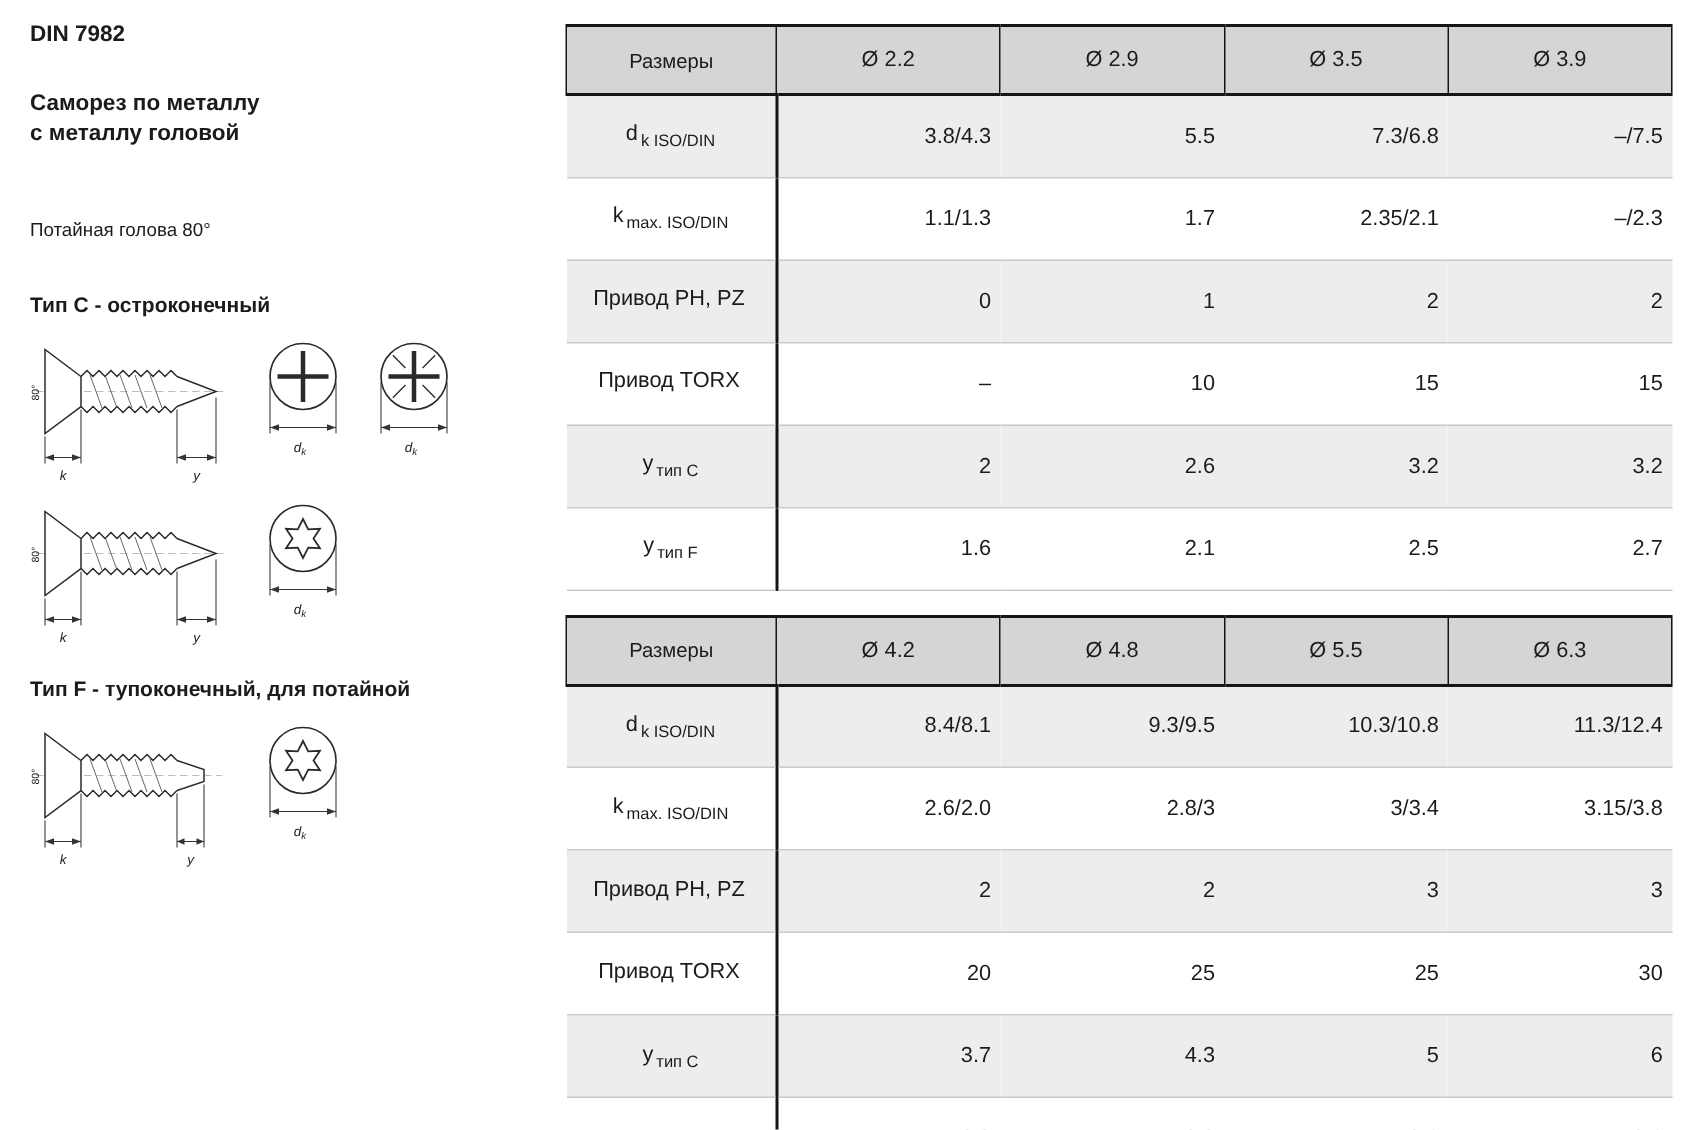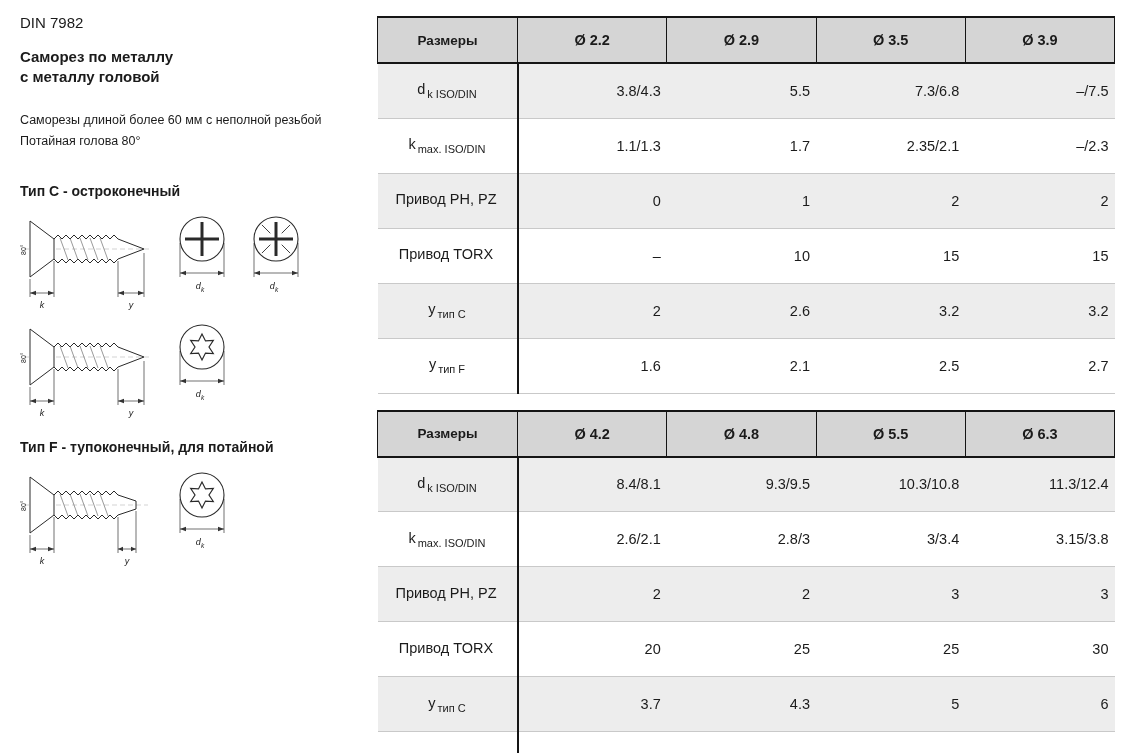--- a/index.html
+++ b/index.html
@@ -14,21 +14,21 @@
   body{
     width:1133px;height:753px;background:#fff;overflow:hidden;
     font-family:"Liberation Sans","DejaVu Sans",sans-serif;color:var(--text);
   }
   .page{display:flex;padding:14px 18px 0 20px;gap:12px;}
   .left{width:345px;flex:none;}
   .right{flex:1;min-width:0;padding-top:2px;}
 
   
   .title{font-size:21px;font-weight:700;margin:2px 0 10px 0;letter-spacing:0.2px;}
-  .din{font-size:15px;font-weight:400;margin:0 0 16px 0;}
+  .din{font-size:15px;font-weight:700;margin:0 0 28px 0;}
   .product{font-size:15px;font-weight:700;line-height:1.35;margin:16px 0 22px 0;}
   .desc{font-size:12.5px;line-height:1.75;margin:0 0 30px 0;}
   .type-heading{font-size:14px;font-weight:700;margin:0 0 10px 0;}
   .type-heading.second{margin-top:18px;}
 
   .draw-row{display:flex;align-items:flex-start;gap:10px;margin:0 0 4px 0;}
   .side-svg{width:140px;height:104px;}
   .head-svg{width:64px;height:92px;}
   .dim{font-size:9px;font-style:italic;fill:#222;}
   .sub-t{font-size:6.5px;}
@@ -36,21 +36,21 @@
 
   
   table.spec-table{border-collapse:collapse;width:100%;table-layout:fixed;}
   table.spec-table + table.spec-table{margin-top:16px;}
   col.c-label{width:140px;}
   thead th{
     background:var(--header-bg);
     border:1.5px solid var(--border-dark);
     border-top-width:2.5px;border-bottom-width:2.5px;
     height:37px;padding:14px 4px;
-    font-size:13.5px;font-weight:700;text-align:center;
+    font-size:13.5px;font-weight:400;text-align:center;
   }
   thead th.h-size{font-size:14.5px;}
   tbody tr{height:55px;}
   tbody tr.alt{background:var(--alt-bg);}
   tbody th{
     font-weight:400;font-size:14.5px;text-align:center;padding:2px 6px;
     border-right:2px solid var(--border-dark);
     border-bottom:1px solid var(--row-line);
   }
   tbody td{
@@ -63,21 +63,21 @@
 </head>
 <body>
 
 <div class="page">
 
   <aside class="left">
     <h2 class="din">DIN 7982</h2>
 
     <p class="product"><span>Саморез по металлу</span><br><span>с металлу головой</span></p>
 
-    <p class="desc"><span>Саморезы длиной более 60 мм с неполной резьбой</span><br><span>Потайная голова 80°</span></p>
+    <p class="desc"><br><span>Потайная голова 80°</span></p>
 
     <h3 class="type-heading">Тип C - остроконечный</h3>
 
     <div class="draw-row">
       <svg class="side-svg" viewBox="0 0 140 104">
         <g stroke="#2a2a2a" fill="none" stroke-width="1">
           <line x1="4" y1="40" x2="132" y2="40" stroke="#b5b5b5" stroke-width="0.6" stroke-dasharray="5 3"></line>
           <path d="M10 12 L10 68 L34 50 L34 30 Z" fill="#fff"></path>
           <path d="M34 30 l4 -4 l4 4 l4 -4 l4 4 l4 -4 l4 4 l4 -4 l4 4 l4 -4 l4 4 l4 -4 l4 4 l4 -4 l4 4 l4 -4 l4 4"></path>
           <path d="M34 50 l4 4 l4 -4 l4 4 l4 -4 l4 4 l4 -4 l4 4 l4 -4 l4 4 l4 -4 l4 4 l4 -4 l4 4 l4 -4 l4 4 l4 -4"></path>
@@ -334,21 +334,21 @@
       <tbody>
         <tr class="alt">
           <th><span class="lm">d</span><span class="ls">k ISO/DIN</span></th>
           <td>8.4/8.1</td>
           <td>9.3/9.5</td>
           <td>10.3/10.8</td>
           <td>11.3/12.4</td>
         </tr>
         <tr>
           <th><span class="lm">k</span><span class="ls">max. ISO/DIN</span></th>
-          <td>2.6/2.1</td>
+          <td>2.6/2.0</td>
           <td>2.8/3</td>
           <td>3/3.4</td>
           <td>3.15/3.8</td>
         </tr>
         <tr class="alt">
           <th><span class="lm">Привод PH, PZ</span><span class="ls"></span></th>
           <td>2</td>
           <td>2</td>
           <td>3</td>
           <td>3</td>

